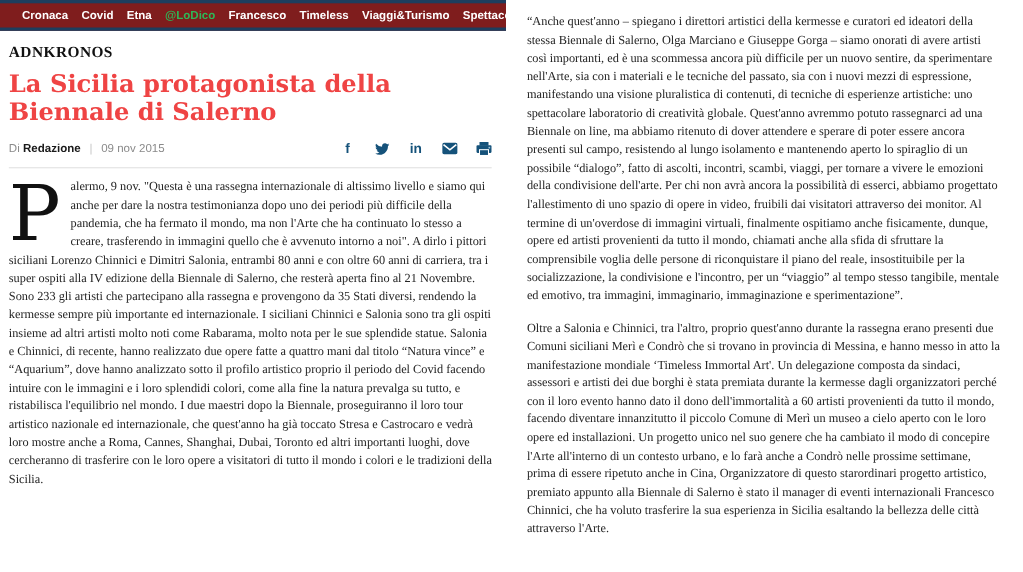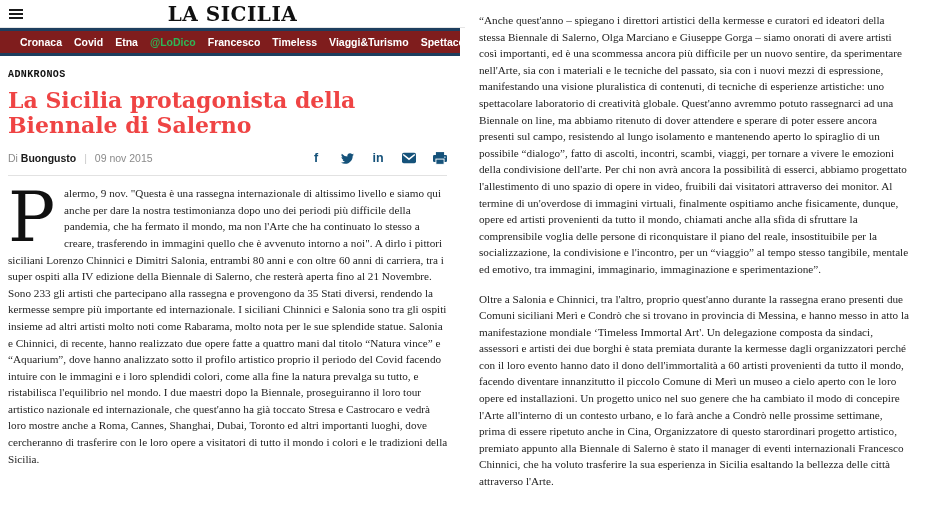--- a/index.html
+++ b/index.html
@@ -31,22 +31,22 @@
     padding: 5px 6px 5px 20px;
     font-family: "Liberation Sans", sans-serif;
     font-size: 10.5px; font-weight: 700; color: #ffffff;
   }
   .nav-item { cursor: pointer; white-space: nowrap; }
   .nav-item.accent { color: #2eb757; }
 
   
   .content { padding: 0 10px 0 8px; }
   .kicker {
-    margin-top: 13px; font-family: Liberation Mono, monospace;
-    font-size: 10px; font-weight: 700; letter-spacing: 0.4px; color: #111;
+    margin-top: 13px; font-family: Liberation Serif, serif;
+    font-size: 14px; font-weight: 700; letter-spacing: 0.4px; color: #111;
   }
   h1.article-title {
     margin-top: 8px; font-family: "DejaVu Serif", serif;
     font-size: 22px; line-height: 1.14; font-weight: 700; color: #ef4444;
     max-width: 450px;
   }
   .byline-row {
     margin-top: 13px; display: flex; align-items: center; justify-content: space-between;
     font-family: "Liberation Sans", sans-serif; font-size: 10.5px; color: #8a8a8a;
     padding-right: 8px;
@@ -79,28 +79,20 @@
     text-align: left;
   }
 </style>
 </head>
 <body>
 
 <div class="page">
 
   <div class="left-pane">
 
-    <header class="site-header">
-      <div class="hamburger">
-        <span></span>
-          <span></span>
-          <span></span>
-      </div>
-      <div class="logo">LA SICILIA</div>
-    </header>
 
     <nav class="nav-bar">
       <span class="nav-item">Cronaca</span>
       <span class="nav-item">Covid</span>
       <span class="nav-item">Etna</span>
       <span class="nav-item accent">@LoDico</span>
       <span class="nav-item">Francesco</span>
       <span class="nav-item">Timeless</span>
       <span class="nav-item">Viaggi&amp;Turismo</span>
       <span class="nav-item">Spettacoli</span>
@@ -109,21 +101,21 @@
     </nav>
 
     <div class="content">
       <div class="kicker">ADNKRONOS</div>
 
       <h1 class="article-title">La Sicilia protagonista della Biennale di Salerno</h1>
 
       <div class="byline-row">
         <div class="byline">
           <span>Di</span>
-          <b>Buongusto</b>
+          <b>Redazione</b>
           <span class="sep">|</span>
           <span class="date">09 nov 2015</span>
         </div>
         <div class="share">
           <span class="s-icon txt-icon">f</span>
           <span class="s-icon">
             <svg width="13" height="13" viewBox="0 0 24 24" fill="#15527a">
                 <path d="M23.95 4.57c-.88.39-1.83.65-2.82.77a4.93 4.93 0 0 0 2.16-2.72c-.95.56-2 .96-3.13 1.18A4.92 4.92 0 0 0 11.8 8.29 13.97 13.97 0 0 1 1.64 3.16a4.92 4.92 0 0 0 1.52 6.57c-.8-.03-1.56-.25-2.22-.62v.06c0 2.39 1.69 4.38 3.95 4.83-.42.11-.85.17-1.3.17-.31 0-.62-.03-.92-.09a4.93 4.93 0 0 0 4.6 3.42 9.87 9.87 0 0 1-6.1 2.1c-.39 0-.78-.02-1.17-.07a13.92 13.92 0 0 0 7.56 2.21c9.05 0 14-7.5 14-13.99 0-.21 0-.42-.02-.63a9.94 9.94 0 0 0 2.41-2.55z"></path>
               </svg>
           </span>

